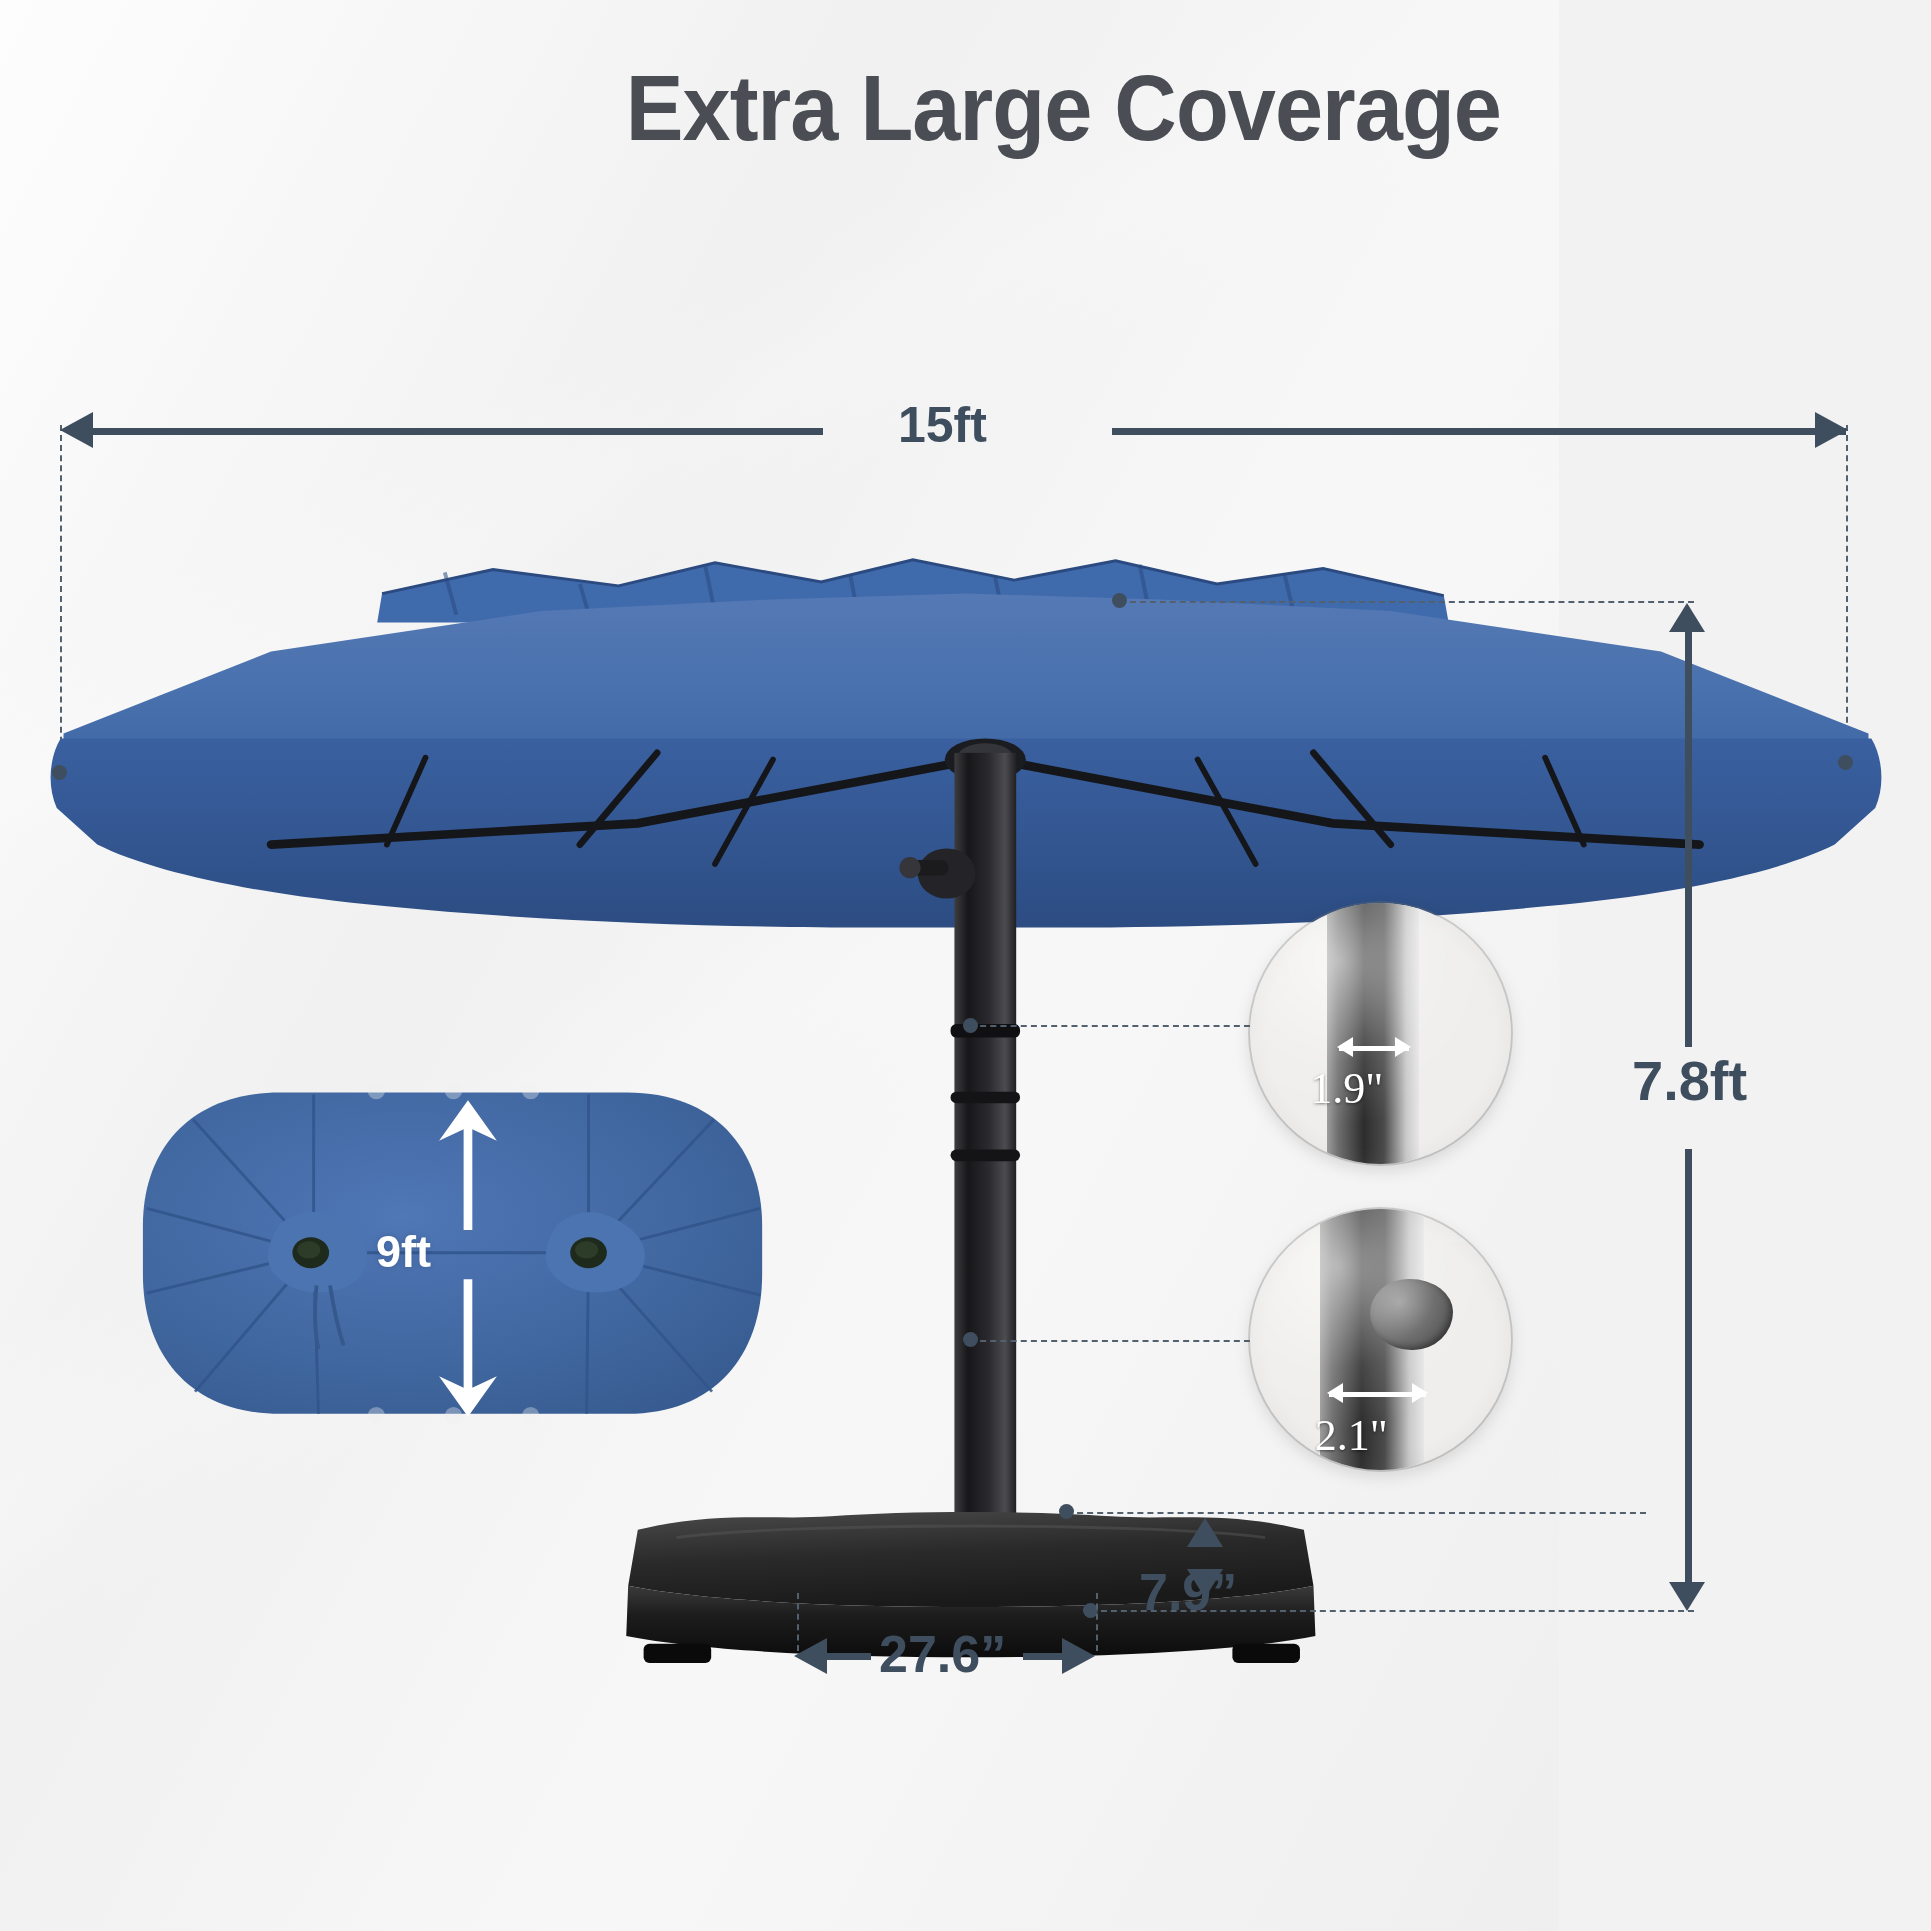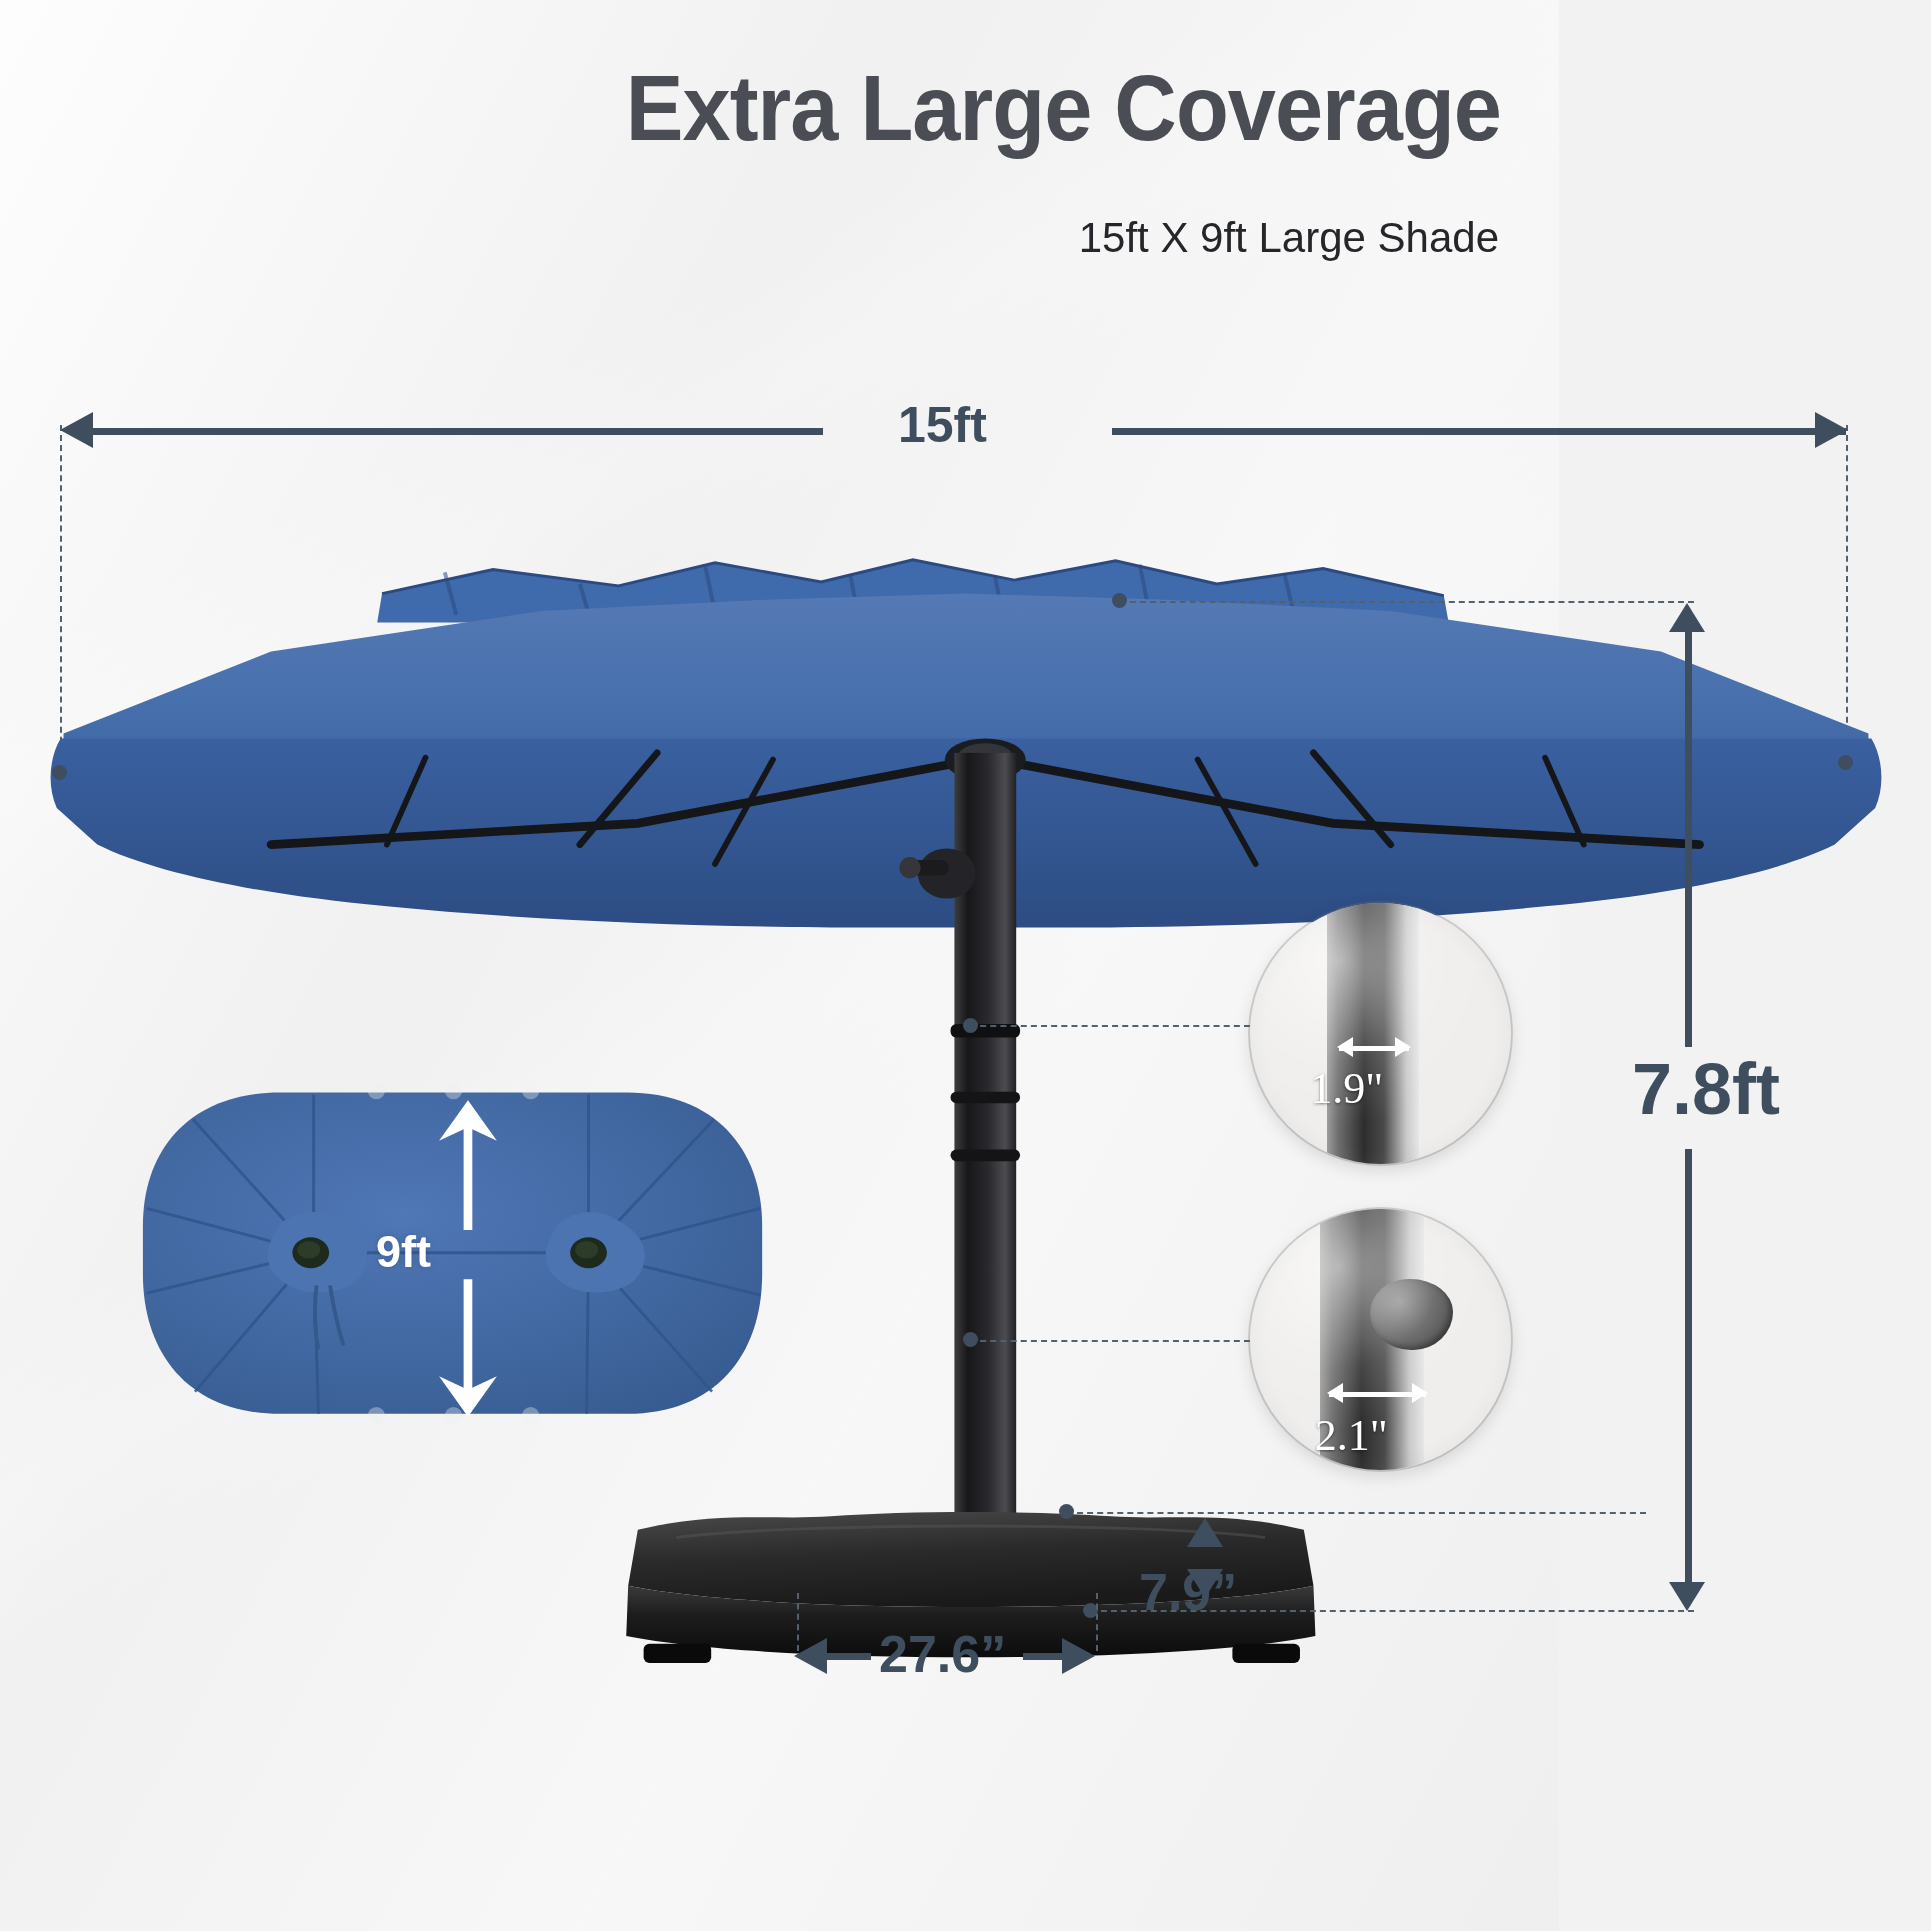--- a/index.html
+++ b/index.html
@@ -98,21 +98,20 @@
   .canopy-svg{position:absolute;left:0;top:0;}
   
   #umbrella-top{position:absolute;left:135px;top:1081px;width:637px;height:463px;}
 </style>
 </head>
 <body>
 
 <div id="stage">
 
   <div class="title">Extra Large Coverage</div>
-  <div class="subtitle">15ft X 9ft Large Shade</div>
 
   <div>
 
     <div class="dash-v" style="left:60px;top:425px;height:348px;"></div>
     <div class="dash-v" style="left:1846px;top:425px;height:338px;"></div>
 
     <div class="solid-h" style="left:89px;top:428px;width:734px;"></div>
     <div class="solid-h" style="left:1112px;top:428px;width:734px;"></div>
     <div class="ar ar-l" style="left:60px;top:412px;"></div>
     <div class="ar ar-r" style="left:1815px;top:412px;"></div>
@@ -316,21 +315,21 @@
     <div class="dash-h" style="left:1120px;top:601px;width:574px;"></div>
     <div class="dot" style="left:1112px;top:593px;"></div>
     <div class="dash-h" style="left:1091px;top:1610px;width:603px;"></div>
     <div class="dot" style="left:1083px;top:1603px;"></div>
 
     <div class="solid-v" style="left:1685px;top:632px;height:415px;"></div>
     <div class="solid-v" style="left:1685px;top:1149px;height:433px;"></div>
     <div class="ar ar-u" style="left:1669px;top:603px;"></div>
     <div class="ar ar-d" style="left:1669px;top:1582px;"></div>
 
-    <div class="dim" style="left:1632px;top:1048px;font-size:72px;">7.8ft</div>
+    <div class="dim" style="left:1632px;top:1048px;font-size:56px;">7.8ft</div>
   </div>
 
   <div>
     <div class="dash-h" style="left:970px;top:1025px;width:280px;"></div>
     <div class="dot" style="left:963px;top:1018px;"></div>
 
     <div class="mag" style="left:1250px;top:903px;">
       <div class="pole" style="left:77px;width:92px;"></div>
       <div class="glare"></div>
       <div class="mag-arrow" style="left:89px;top:143px;width:70px;"></div>

